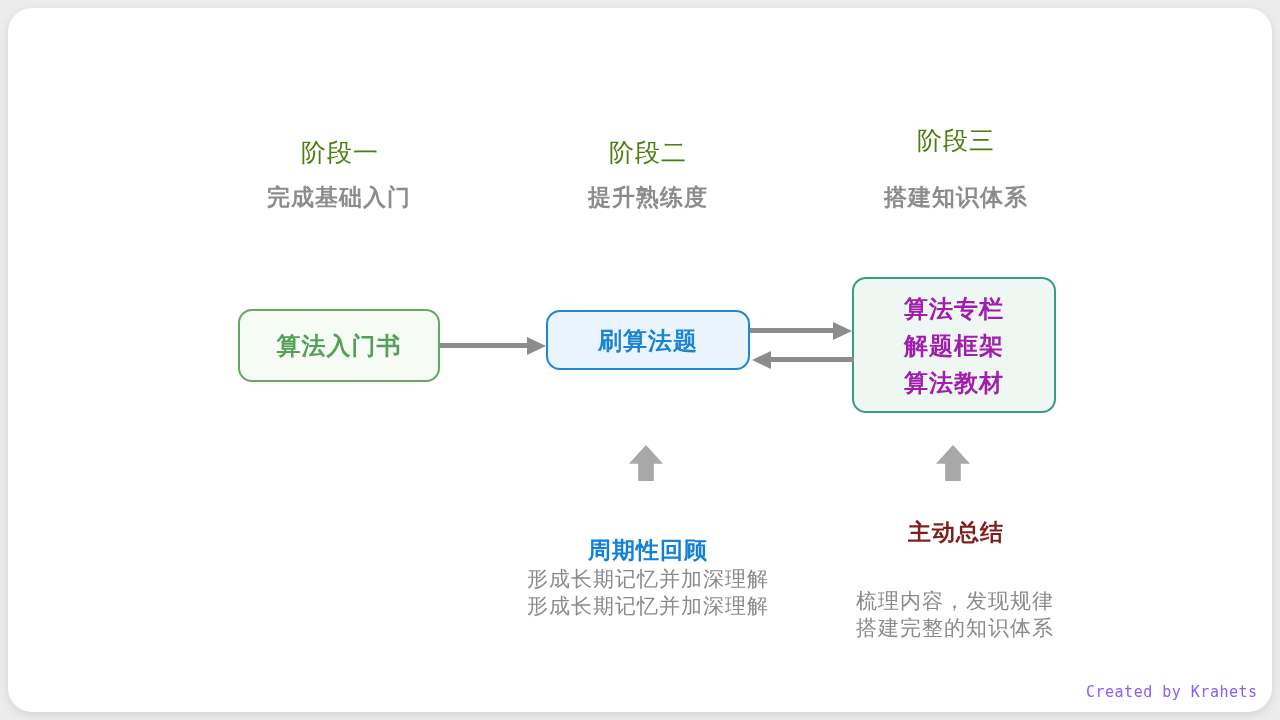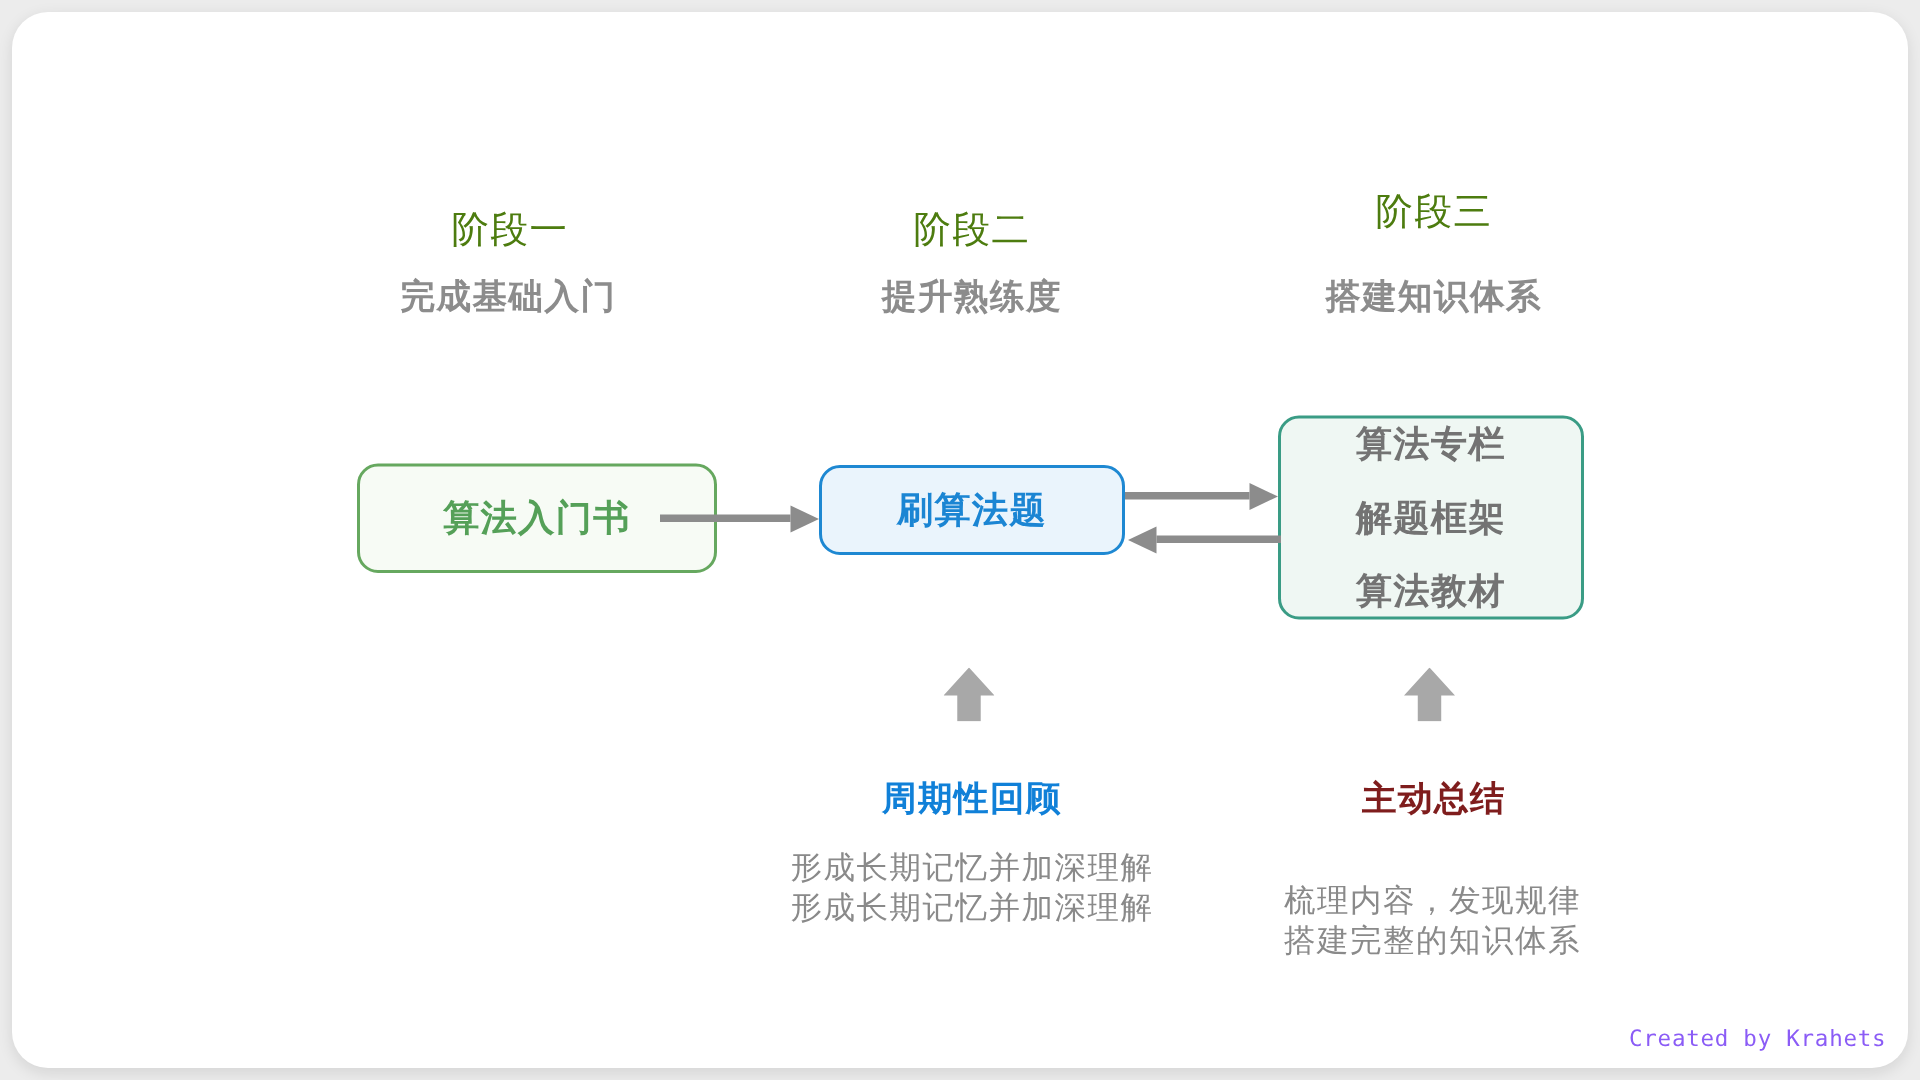--- a/index.html
+++ b/index.html
@@ -27,26 +27,26 @@
   #stage3-label{left:948px;top:116px;}
   #stage3-sub{left:948px;top:174px;text-align:center;}
 
   
   .node{
     display:flex;flex-direction:column;align-items:center;justify-content:center;
     border-radius:14px;border:2px solid;
     font-size:24px;font-weight:700;line-height:37px;letter-spacing:1px;
     box-sizing:border-box;text-align:center;
   }
-  #node-intro{left:230px;top:301px;width:240px;height:73px;
+  #node-intro{left:230px;top:301px;width:202px;height:73px;
     color:#55a058;border-color:#66a85f;background:#f7fbf5;}
   #node-practice{left:538px;top:302px;width:204px;height:60px;
     color:#1b85d3;border-color:#1e88d2;background:#eaf4fc;}
   #node-resources{left:844px;top:269px;width:204px;height:136px;
-    color:#737373;border-color:#3a9c85;background:#eff7f3;gap:12px;}
+    color:#a21caf;border-color:#3a9c85;background:#eff7f3;}
 
   
   .h-line{height:5px;background:#8c8c8c;}
   .tri-right{width:0;height:0;border-top:9px solid transparent;border-bottom:9px solid transparent;border-left:19px solid #8c8c8c;}
   .tri-left{width:0;height:0;border-top:9px solid transparent;border-bottom:9px solid transparent;border-right:19px solid #8c8c8c;}
   #arrow1-line{left:432px;top:335px;width:87px;}
   #arrow1-head{left:519px;top:329px;}
   #arrow2-line{left:742px;top:320px;width:83px;}
   #arrow2-head{left:825px;top:314px;}
   #arrow3-head{left:744px;top:343px;}
@@ -55,21 +55,21 @@
   
   .up-arrow{
     width:34px;height:36px;background:#a8a8a8;
     clip-path:polygon(50% 0,100% 52%,73% 52%,73% 100%,27% 100%,27% 52%,0 52%);
   }
   #up-arrow-1{left:621px;top:437px;}
   #up-arrow-2{left:928px;top:437px;}
 
   
   .callout-title{font-size:23px;font-weight:700;letter-spacing:1px;}
-  #callout1-title{left:640px;top:509px;color:#1080d8;}
+  #callout1-title{left:640px;top:527px;color:#1080d8;}
   #callout2-title{left:948px;top:509px;color:#7f1d1d;}
   .callout-desc{font-size:21px;color:#8a8a8a;line-height:27px;letter-spacing:1px;}
   #callout1-desc{left:640px;top:557px;text-align:center;}
   #callout2-desc{left:848px;top:579px;text-align:left;transform:none;}
 
   
   #footer-credit{
     left:1078px;top:675px;
     font-family:"DejaVu Sans Mono","Liberation Mono",monospace;
     font-size:15px;color:#8b5cf6;letter-spacing:0.5px;

